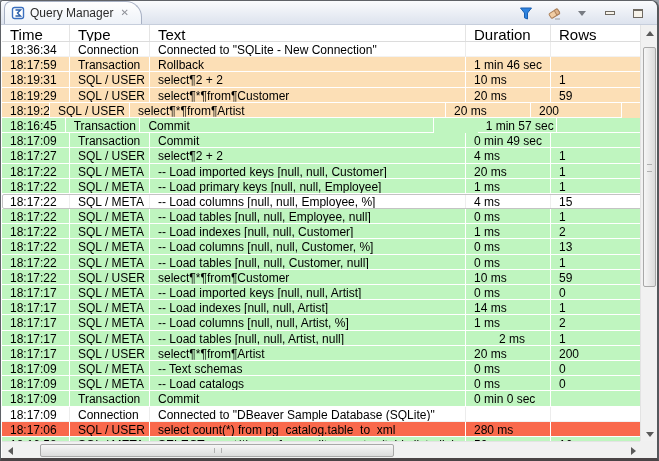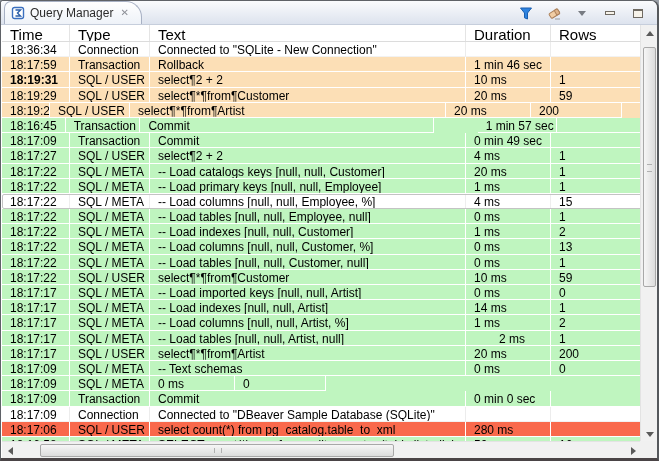--- a/index.html
+++ b/index.html
@@ -117,21 +117,21 @@
           <div class="td" style="width: 91px;"></div>
         </div>
         <div class="tr rollback" style="background: rgb(252, 223, 182);">
           <div class="td" style="width: 68px;">18:17:59</div>
           <div class="td" style="width: 80px;">Transaction</div>
           <div class="td" style="width: 316px;">Rollback</div>
           <div class="td" style="width: 85px;">1 min 46 sec</div>
           <div class="td" style="width: 91px;"></div>
         </div>
         <div class="tr rollback" style="background: rgb(252, 223, 182);">
-          <div class="td" style="width: 68px; font-weight: bold;">18:19:31</div>
+          <div class="td" style="width: 68px;">18:19:31</div>
           <div class="td" style="width: 80px;">SQL / USER</div>
           <div class="td" style="width: 316px;">select¶2 + 2</div>
           <div class="td" style="width: 85px;">10 ms</div>
           <div class="td" style="width: 91px;">1</div>
         </div>
         <div class="tr rollback" style="background: rgb(252, 223, 182);">
           <div class="td" style="width: 68px;">18:19:29</div>
           <div class="td" style="width: 80px;">SQL / USER</div>
           <div class="td" style="width: 316px;">select¶*¶from¶Customer</div>
           <div class="td" style="width: 85px;">20 ms</div>
@@ -161,21 +161,21 @@
         <div class="tr committed" style="background: rgb(191, 245, 191);">
           <div class="td" style="width: 68px;">18:17:27</div>
           <div class="td" style="width: 80px;">SQL / USER</div>
           <div class="td" style="width: 316px;">select¶2 + 2</div>
           <div class="td" style="width: 85px;">4 ms</div>
           <div class="td" style="width: 91px;">1</div>
         </div>
         <div class="tr committed" style="background: rgb(191, 245, 191);">
           <div class="td" style="width: 68px;">18:17:22</div>
           <div class="td" style="width: 80px;">SQL / META</div>
-          <div class="td" style="width: 316px;">-- Load catalogs keys [null, null, Customer]</div>
+          <div class="td" style="width: 316px;">-- Load imported keys [null, null, Customer]</div>
           <div class="td" style="width: 85px;">20 ms</div>
           <div class="td" style="width: 91px;">1</div>
         </div>
         <div class="tr committed" style="background: rgb(191, 245, 191);">
           <div class="td" style="width: 68px;">18:17:22</div>
           <div class="td" style="width: 80px;">SQL / META</div>
           <div class="td" style="width: 316px;">-- Load primary keys [null, null, Employee]</div>
           <div class="td" style="width: 85px;">1 ms</div>
           <div class="td" style="width: 91px;">1</div>
         </div>
@@ -259,20 +259,21 @@
         <div class="tr committed" style="background: rgb(191, 245, 191);">
           <div class="td" style="width: 68px;">18:17:09</div>
           <div class="td" style="width: 80px;">SQL / META</div>
           <div class="td" style="width: 316px;">-- Text schemas</div>
           <div class="td" style="width: 85px;">0 ms</div>
           <div class="td" style="width: 91px;">0</div>
         </div>
         <div class="tr committed" style="background: rgb(191, 245, 191);">
           <div class="td" style="width: 68px;">18:17:09</div>
           <div class="td" style="width: 80px;">SQL / META</div>
+          <div class="td" style="width: 316px;">-- Load catalogs</div>
           <div class="td" style="width: 85px;">0 ms</div>
           <div class="td" style="width: 91px;">0</div>
         </div>
         <div class="tr committed" style="background: rgb(191, 245, 191);">
           <div class="td" style="width: 68px;">18:17:09</div>
           <div class="td" style="width: 80px;">Transaction</div>
           <div class="td" style="width: 316px;">Commit</div>
           <div class="td" style="width: 85px;">0 min 0 sec</div>
           <div class="td" style="width: 91px;"></div>
         </div>

